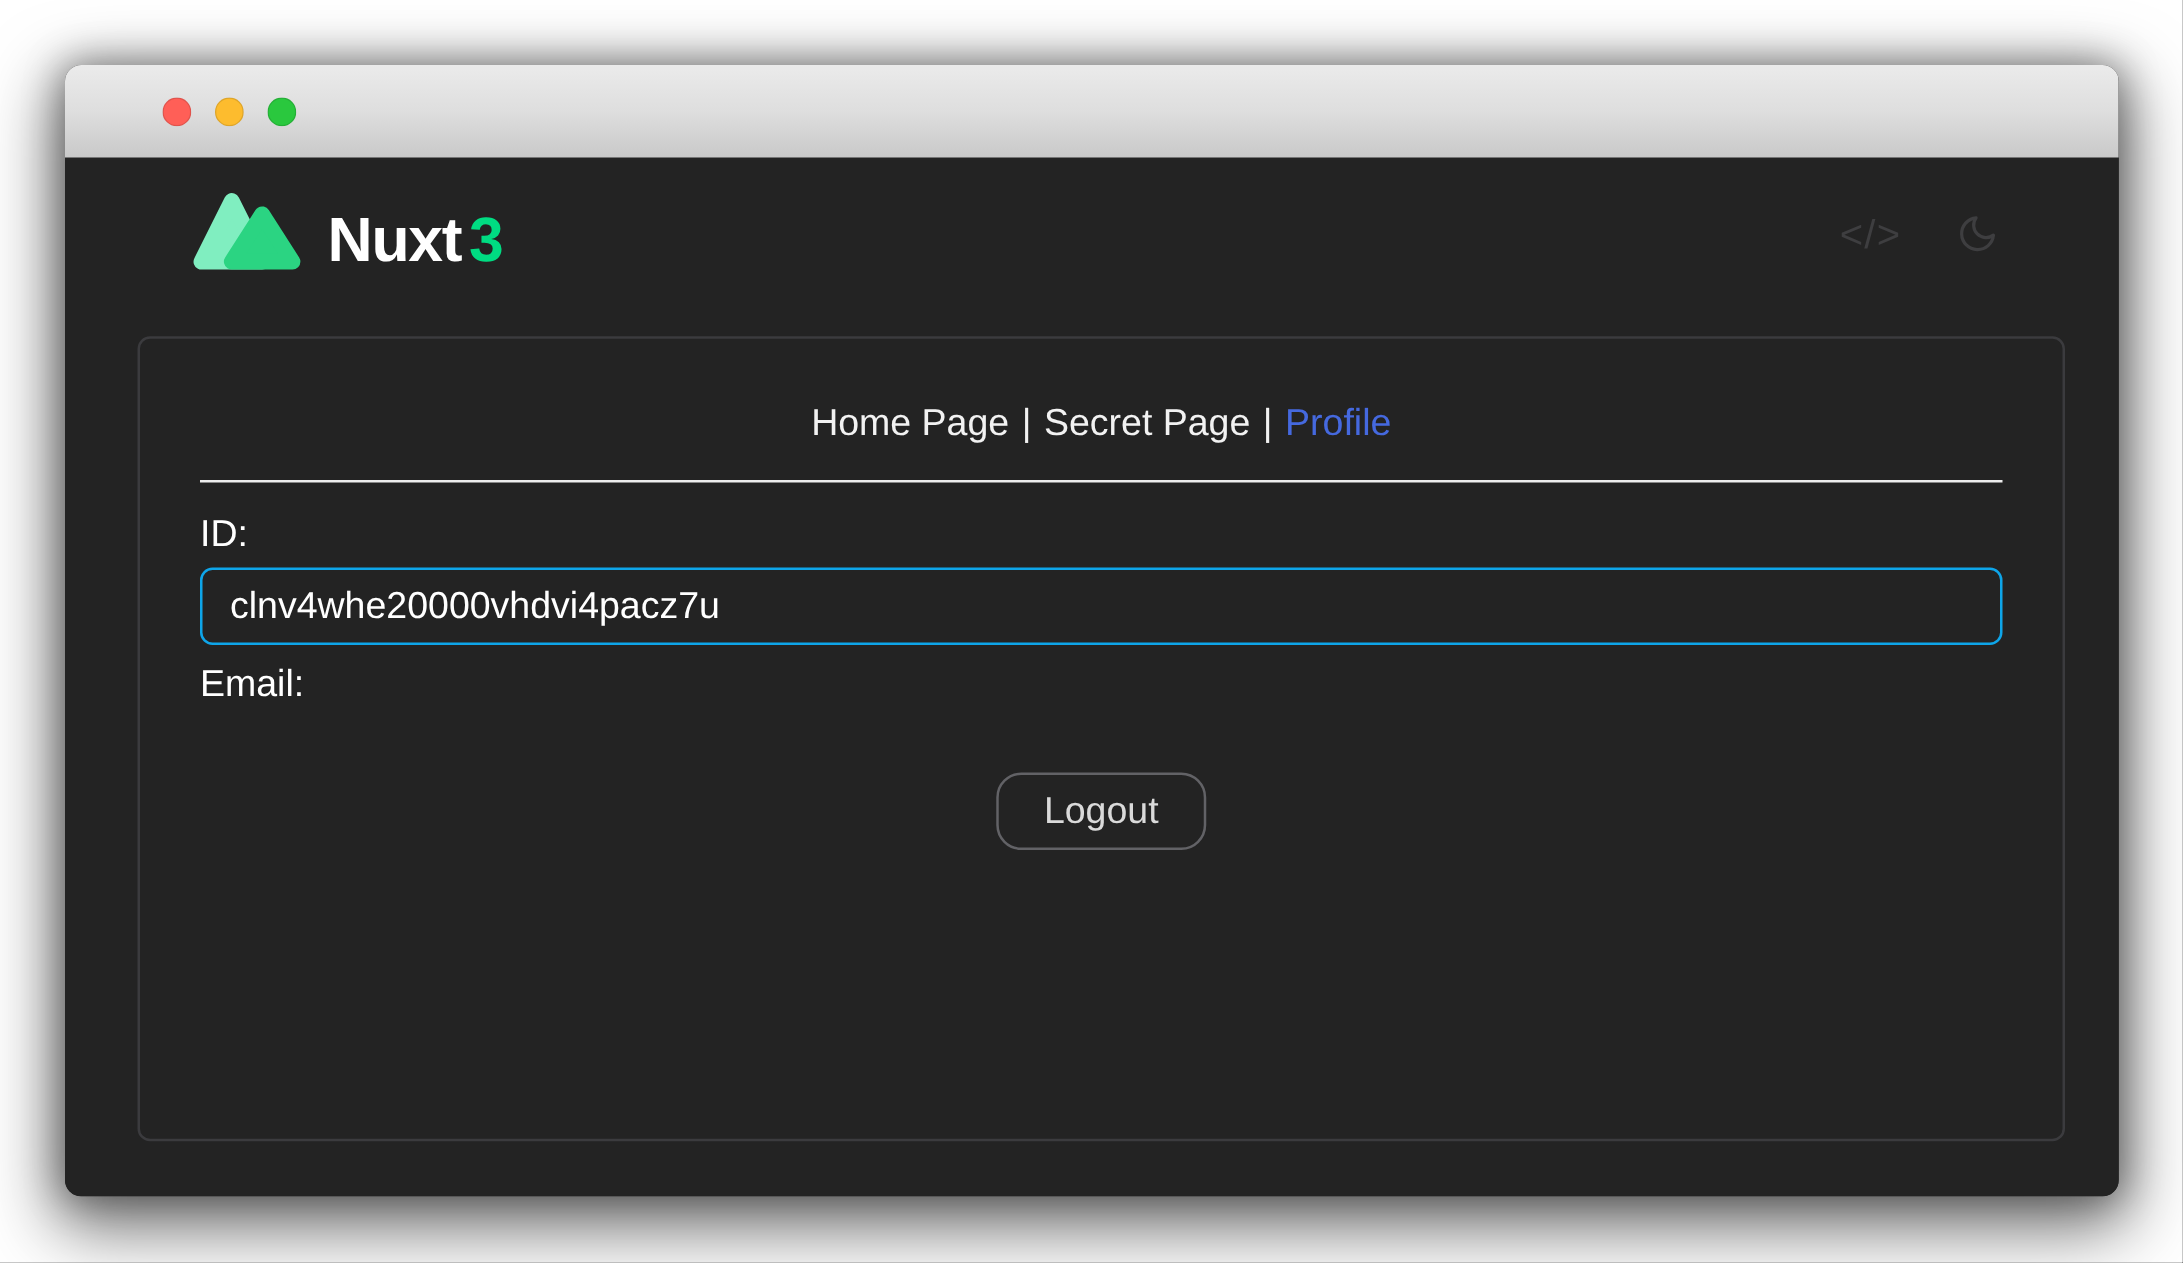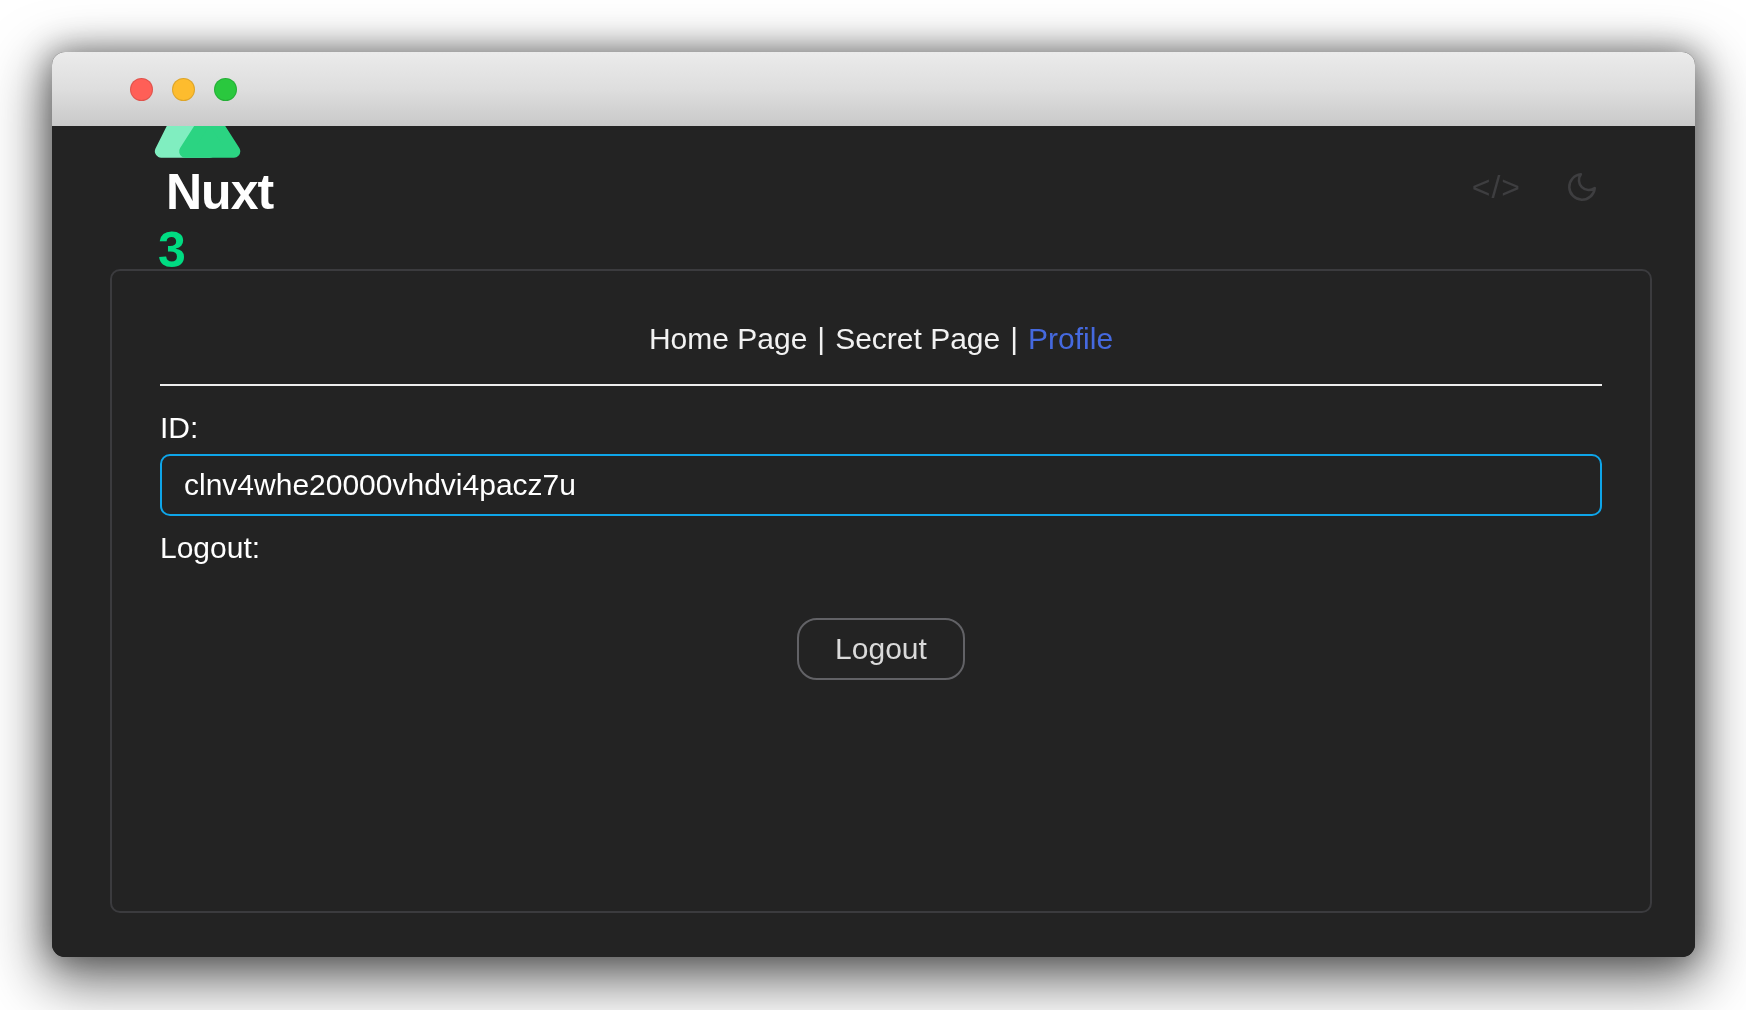--- a/index.html
+++ b/index.html
@@ -40,21 +40,21 @@
   .content {
     height: 831px;
     background: #232323;
     color: #ffffff;
   }
   .app-header {
     display: flex; align-items: center;
     padding: 26px 96px 0 100px;
     height: 96px;
   }
-  .brand { display: flex; align-items: flex-start; cursor: pointer; flex-direction: column; }
+  .brand { display: flex; align-items: flex-end; cursor: pointer; }
   .brand-logo { width: 96px; height: 68px; display: block; }
   .brand-name {
     margin-left: 14px;
     font-size: 50px; font-weight: 700; color: #ffffff;
     letter-spacing: -1px;
   }
   .brand-version {
     margin-left: 6px;
     font-size: 50px; font-weight: 700; color: #00DC82;
   }
@@ -177,21 +177,21 @@
         <div class="nav-row">
           <span class="nav-link">Home Page</span><span class="nav-sep">|</span><span class="nav-link">Secret Page</span><span class="nav-sep">|</span><span class="nav-link active">Profile</span>
         </div>
 
         <hr class="rule">
 
         <div class="field-label">ID:</div>
         <input class="text-input" type="text" value="clnv4whe20000vhdvi4pacz7u" style="">
 
 
-        <div class="field-label gap">Logout:</div>
+        <div class="field-label gap">Email:</div>
 
         <div class="btn-row">
           <button class="logout-btn">Logout</button>
         </div>
 
       </div>
     </div>
   </div>
 </div>
 

